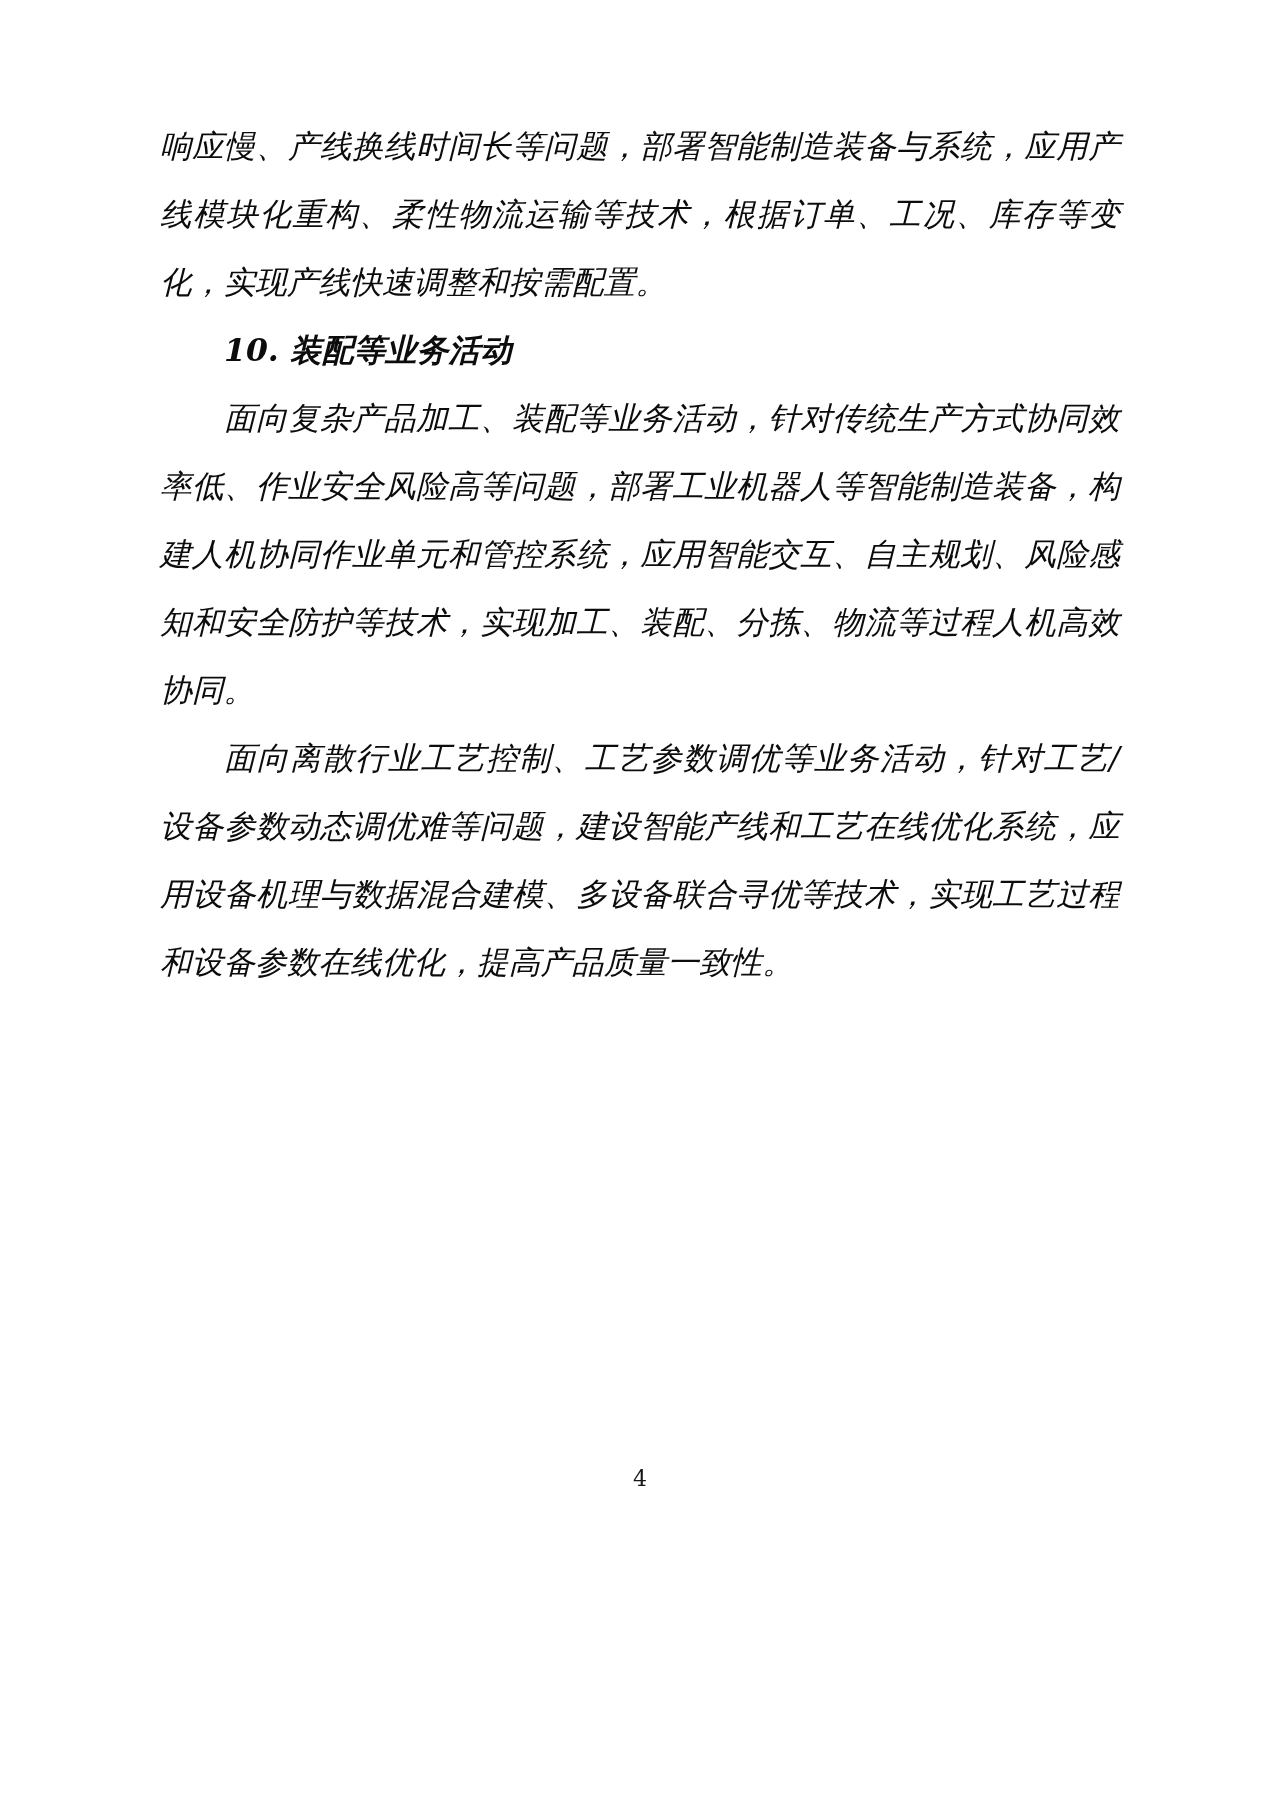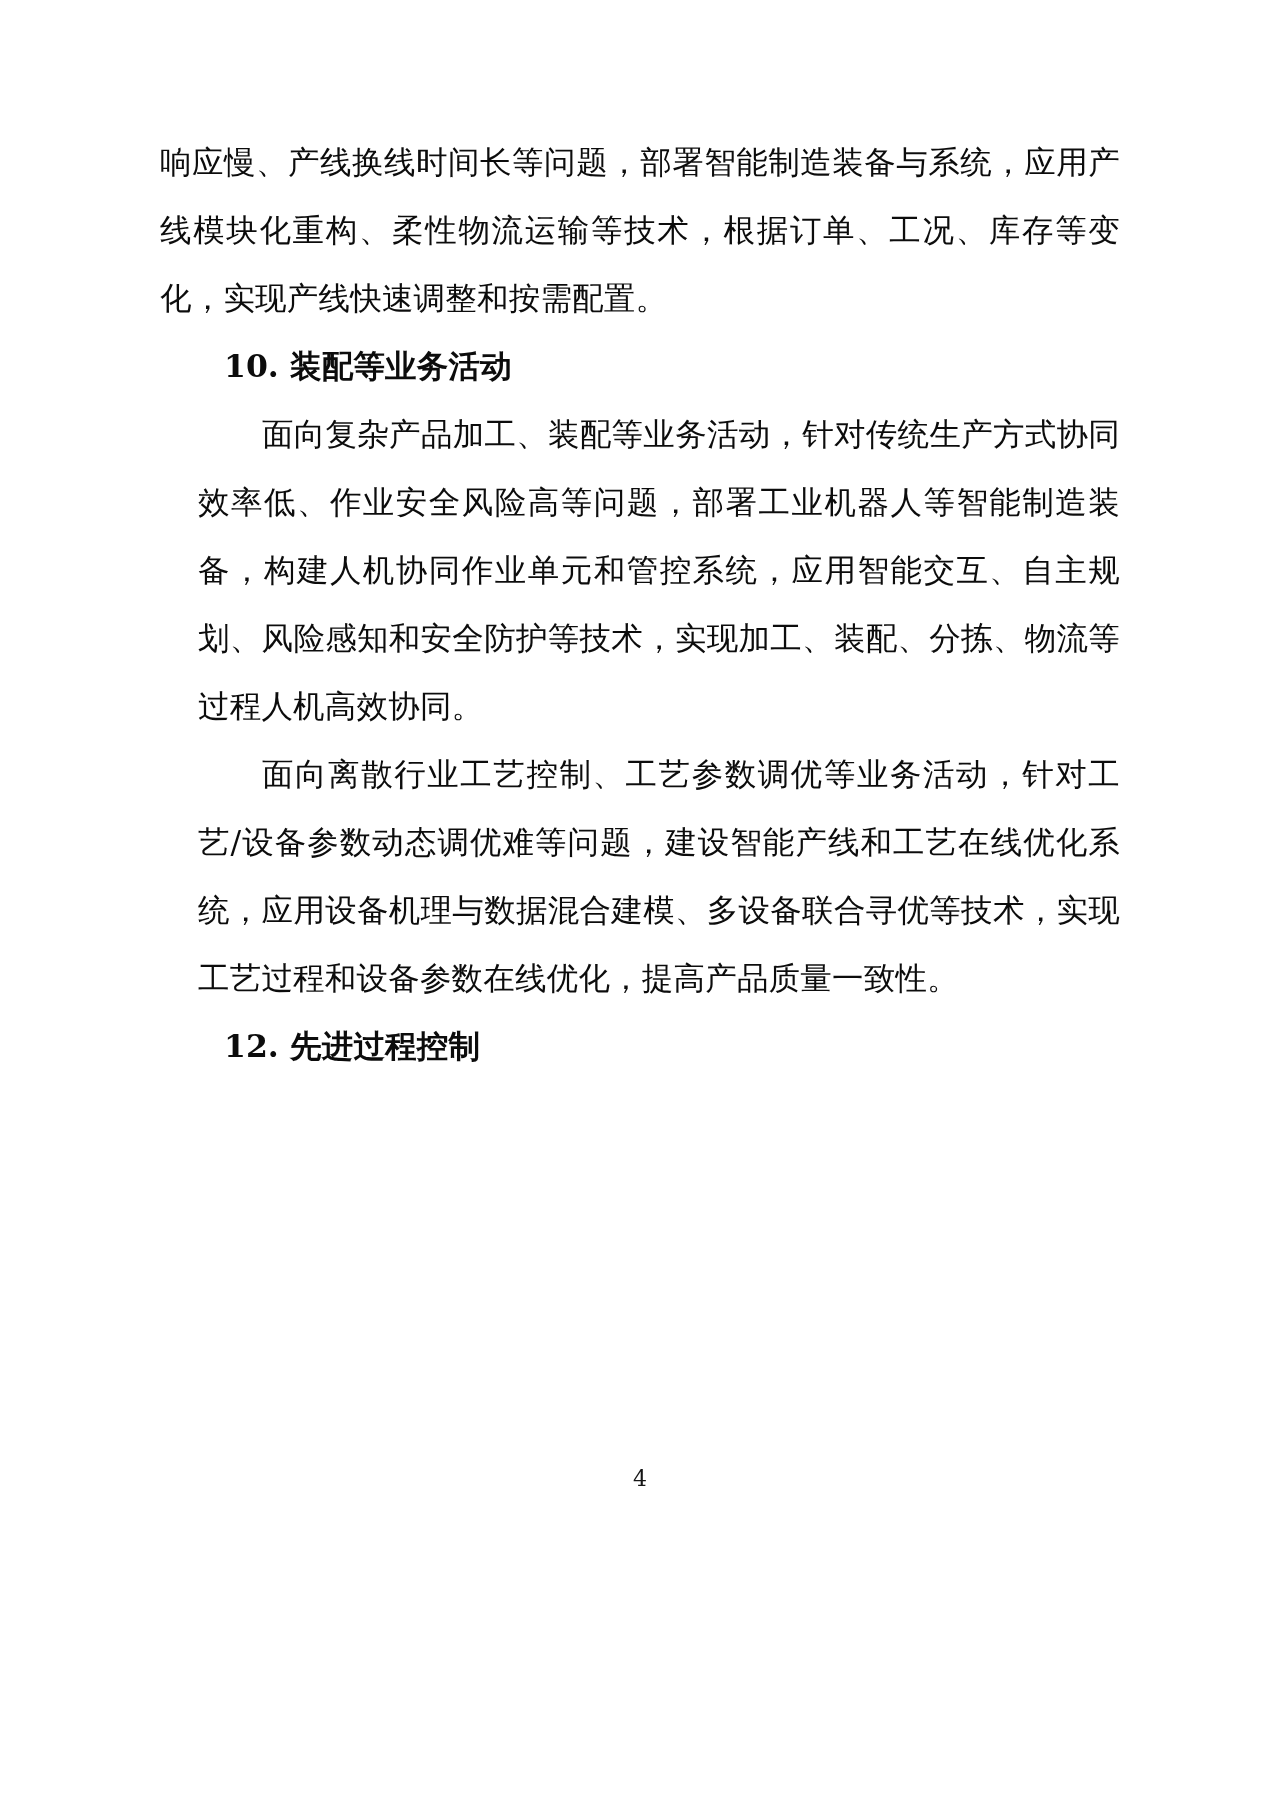--- a/index.html
+++ b/index.html
@@ -14,36 +14,36 @@
     background: #ffffff;
     margin: 0 auto;
     box-sizing: border-box;
     font-family: "DejaVu Serif", "Liberation Serif", serif;
     color: #0c0c0c;
     overflow: hidden;
   }
   .content {
     position: absolute;
     left: 160px;
-    top: 128px;
+    top: 112px;
     width: 960px;
+    font-style: italic;
   }
   p.body-text {
     margin: 0 0 0 0;
     font-size: 31.5px;
     line-height: 68px;
     text-align: justify;
     text-justify: inter-ideograph;
     text-indent: 0;
     letter-spacing: 0.2px;
     font-weight: 400;
   }
   p.indent {
     text-indent: 64px;
-    margin-left: 38px;
   }
   h2.heading {
     margin: 0;
     font-size: 31.5px;
     line-height: 68px;
     font-weight: 700;
     text-indent: 64px;
     letter-spacing: 0.2px;
   }
   h2.heading .num {
@@ -73,22 +73,18 @@
     <h2 class="heading">
       <span class="num">10.</span>
       <span>装配等业务活动</span>
     </h2>
 
     <p class="body-text indent">面向复杂产品加工、装配等业务活动，针对传统生产方式协同效率低、作业安全风险高等问题，部署工业机器人等智能制造装备，构建人机协同作业单元和管控系统，应用智能交互、自主规划、风险感知和安全防护等技术，实现加工、装配、分拣、物流等过程人机高效协同。</p>
 
 
     <p class="body-text indent">面向离散行业工艺控制、工艺参数调优等业务活动，针对工艺/设备参数动态调优难等问题，建设智能产线和工艺在线优化系统，应用设备机理与数据混合建模、多设备联合寻优等技术，实现工艺过程和设备参数在线优化，提高产品质量一致性。</p>
 
-    <h2 class="heading">
-      <span class="num">12.</span>
-      <span>先进过程控制</span>
-    </h2>
 
 
   </div>
 
   <div class="page-number">4</div>
 </div>
 
 </body></html>

